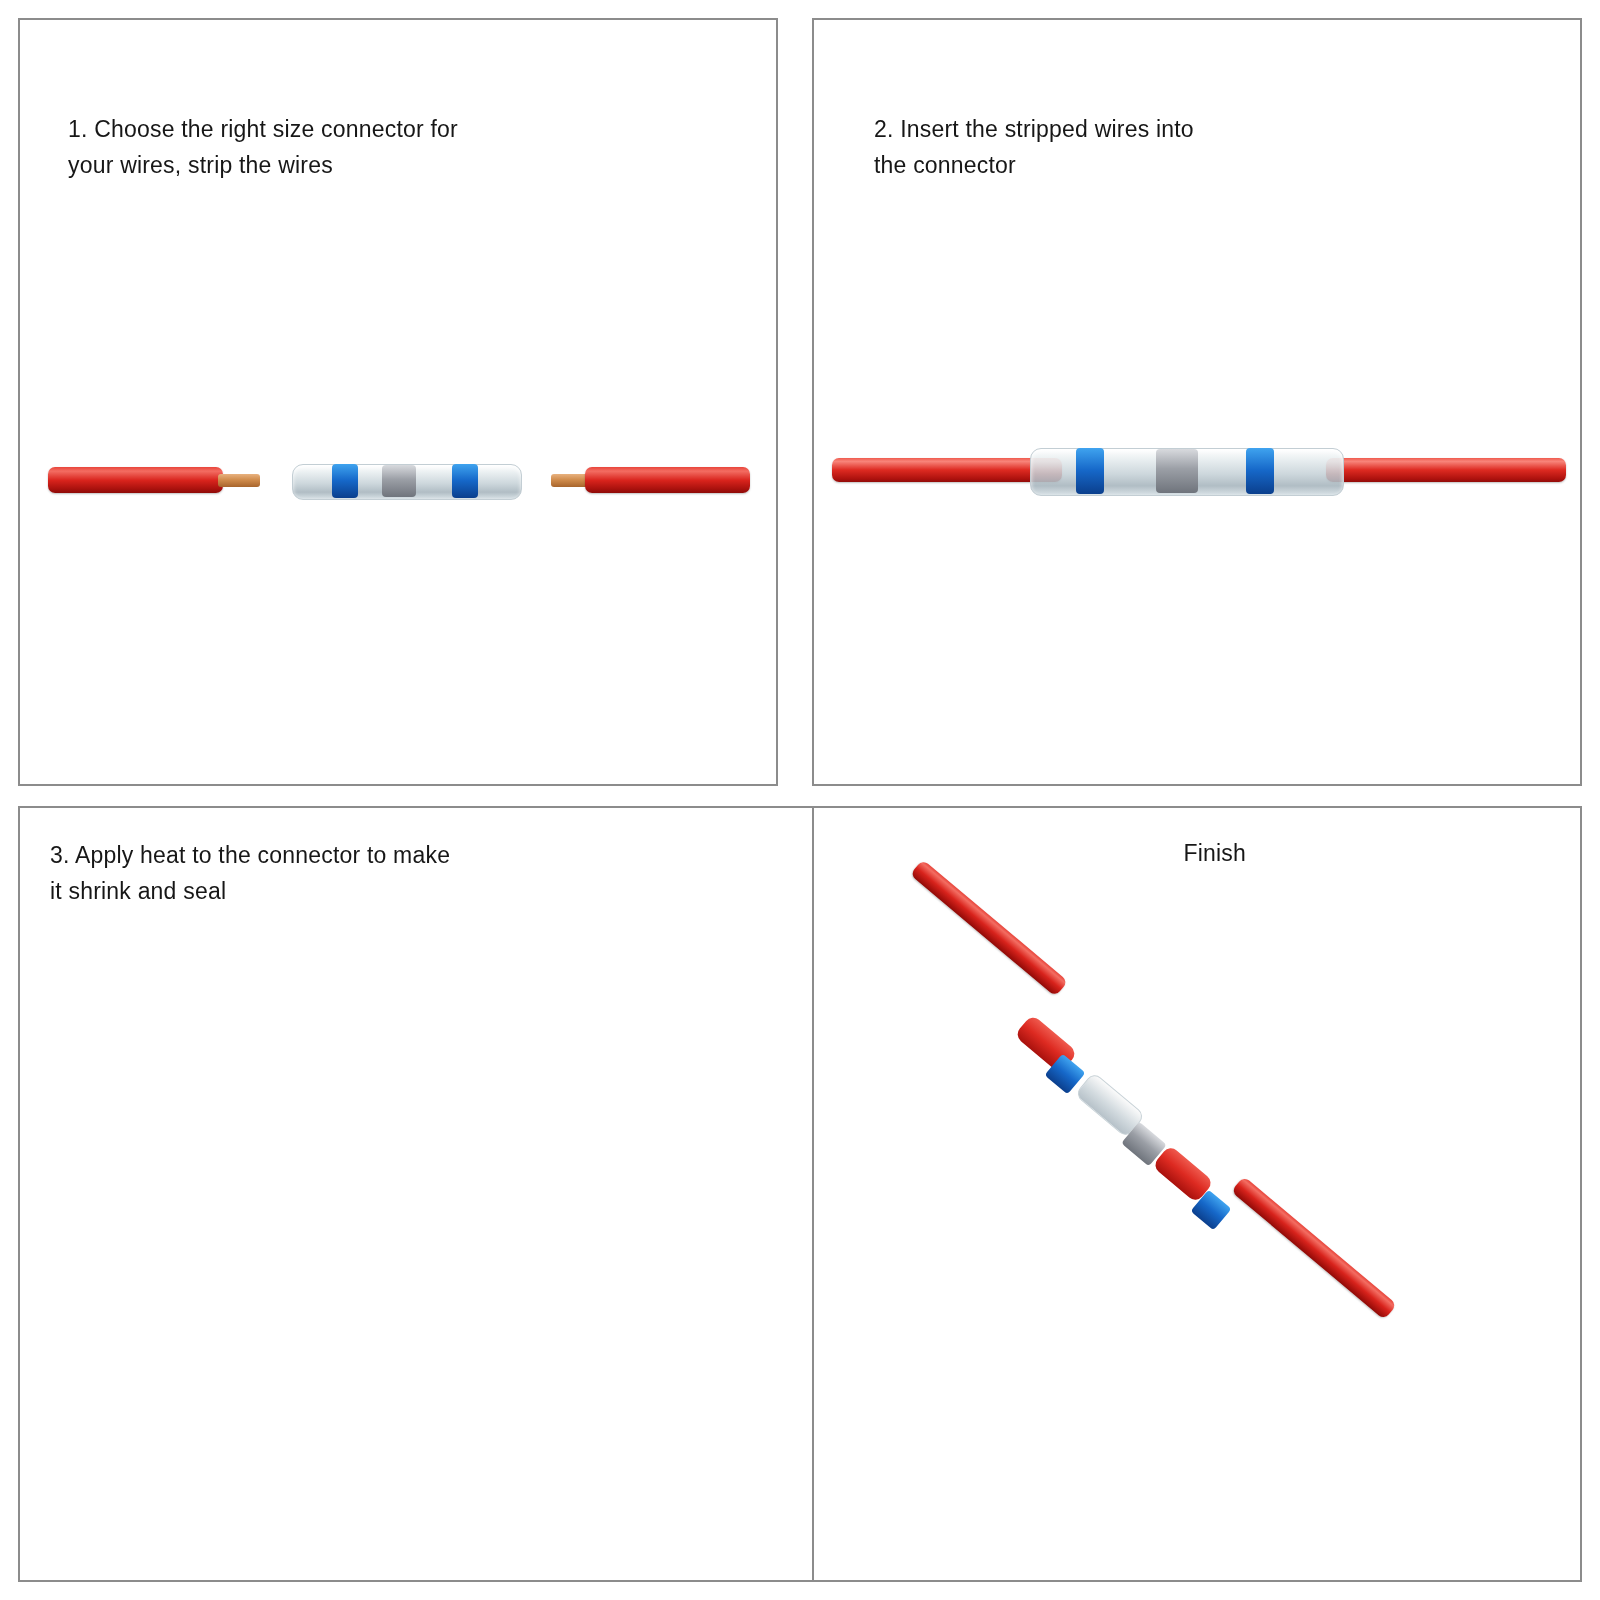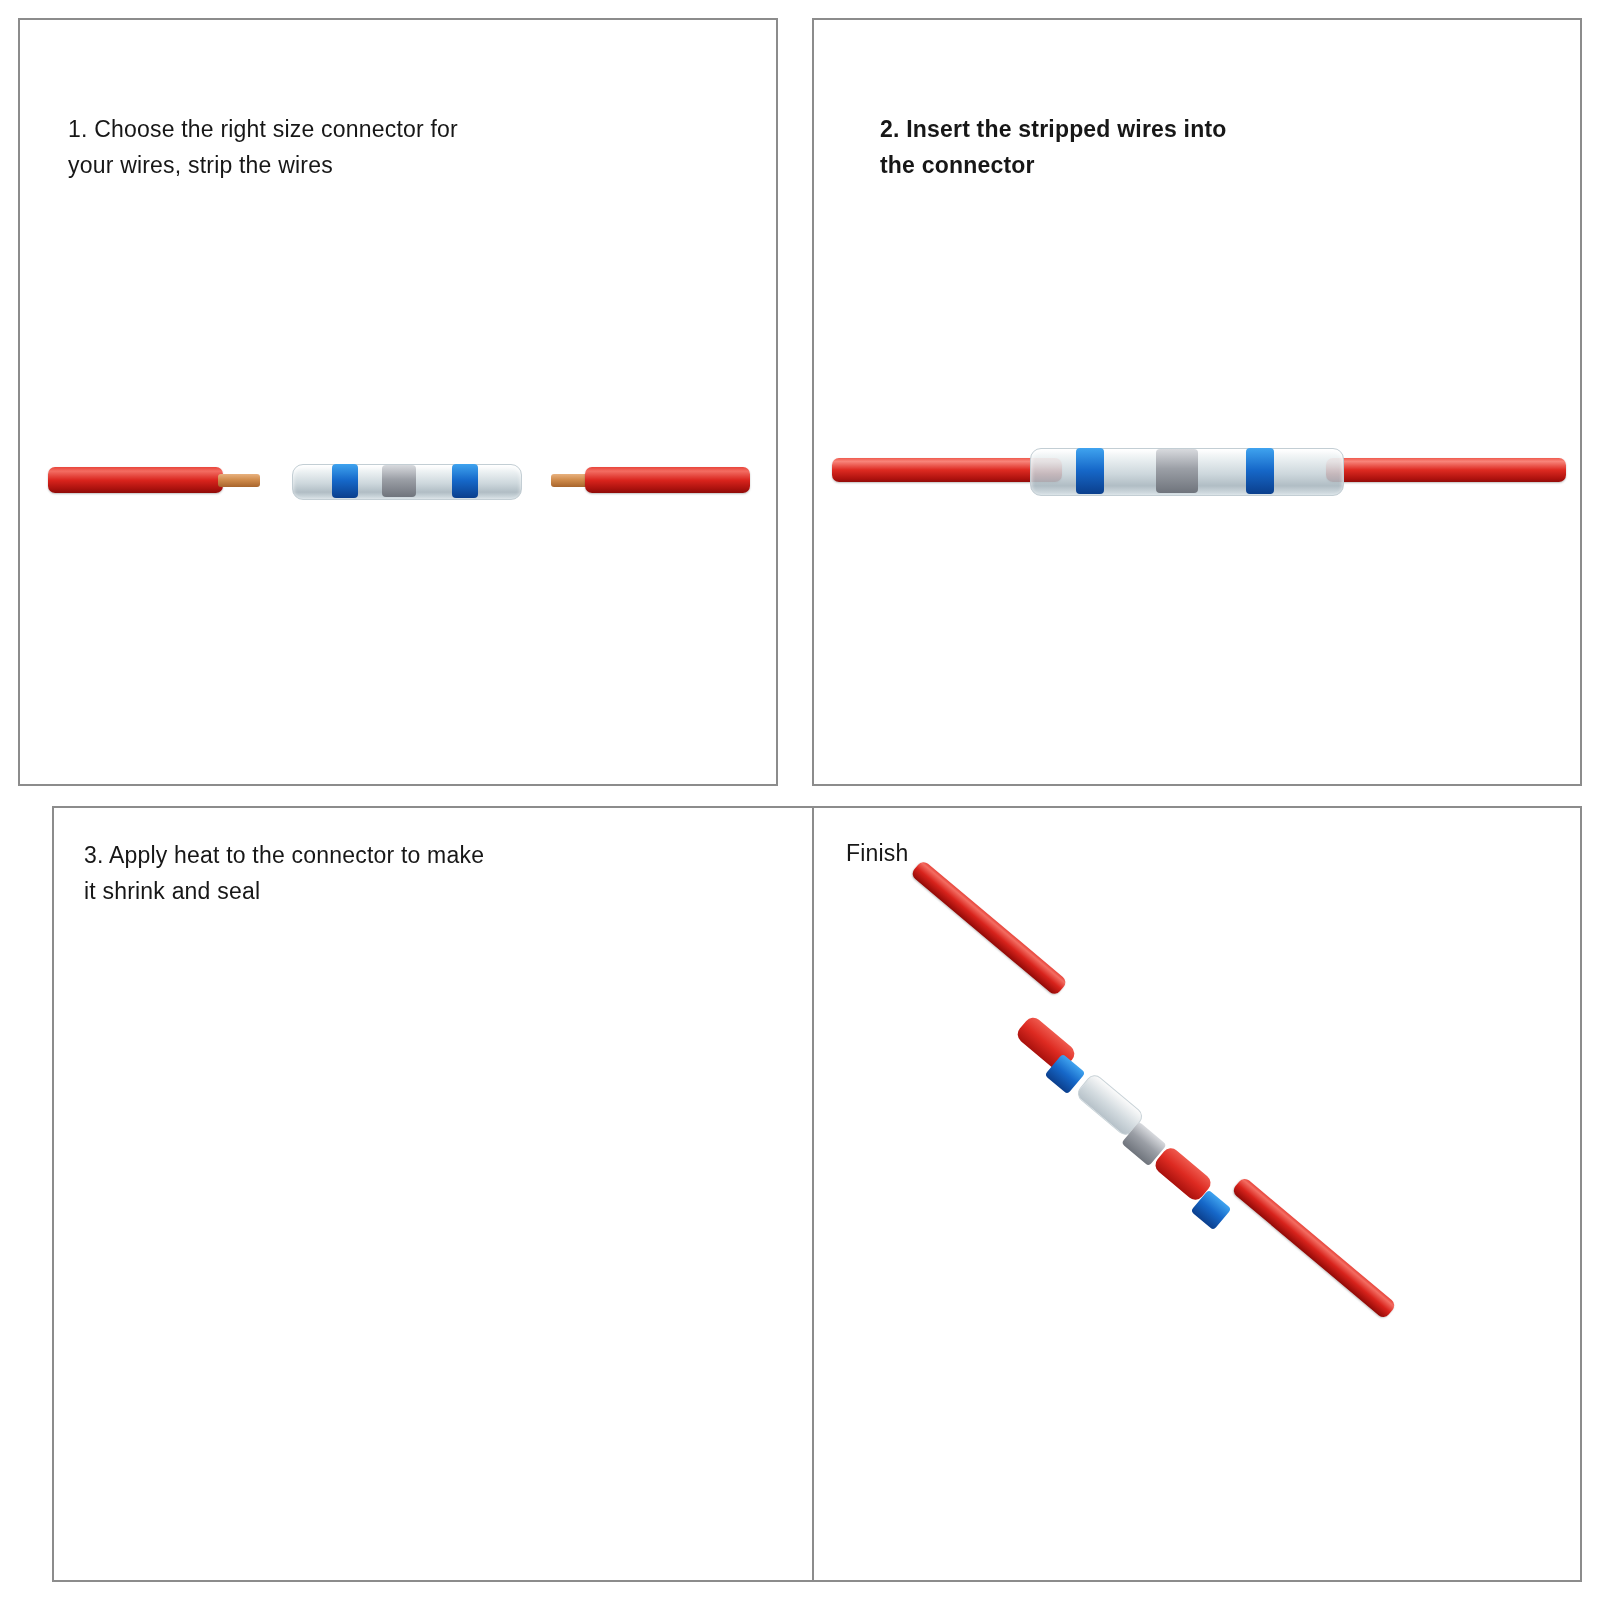--- a/index.html
+++ b/index.html
@@ -23,35 +23,35 @@
   }
   .panel {
     position: absolute;
     background: #ffffff;
     border: 2px solid #8c8c8c;
     box-sizing: border-box;
     overflow: hidden;
   }
   #panel-1 { left: 18px;  top: 18px;   width: 760px; height: 768px; }
   #panel-2 { left: 812px; top: 18px;   width: 770px; height: 768px; }
-  #panel-3 { left: 18px;  top: 806px;  width: 860px; height: 776px; margin-left: 34px; }
+  #panel-3 { left: 18px;  top: 806px;  width: 860px; height: 776px; }
   #panel-4 { left: 812px; top: 806px;  width: 770px; height: 776px; }
 
   .caption {
     position: absolute;
     font-size: 23px;
     line-height: 1.55;
     color: #171717;
     letter-spacing: 0.2px;
     white-space: pre-line;
   }
   #cap-1 { left: 48px; top: 92px;  width: 680px; }
-  #cap-2 { left: 66px; top: 92px;  width: 690px; font-weight: bold; }
+  #cap-2 { left: 60px; top: 92px;  width: 690px; }
   #cap-3 { left: 30px; top: 30px;  width: 710px; }
-  #cap-4 { left: 32px; top: 28px;  width: 400px; }
+  #cap-4 { left: 32px; top: 28px;  width: 400px; text-align: right; }
 
   .note {
     position: absolute;
     left: 32px;
     top: 460px;
     width: 700px;
     font-size: 30px;
     line-height: 1.62;
     color: #171717;
     white-space: pre-line;

